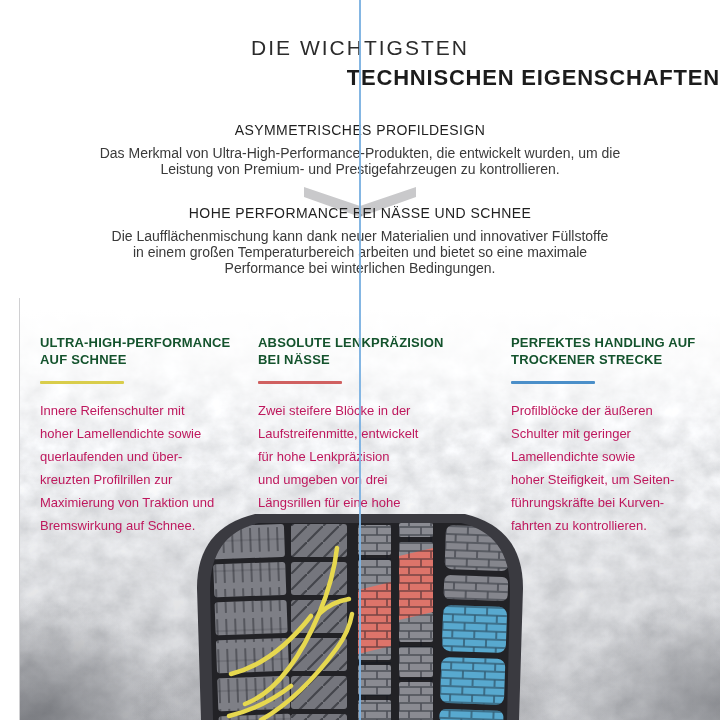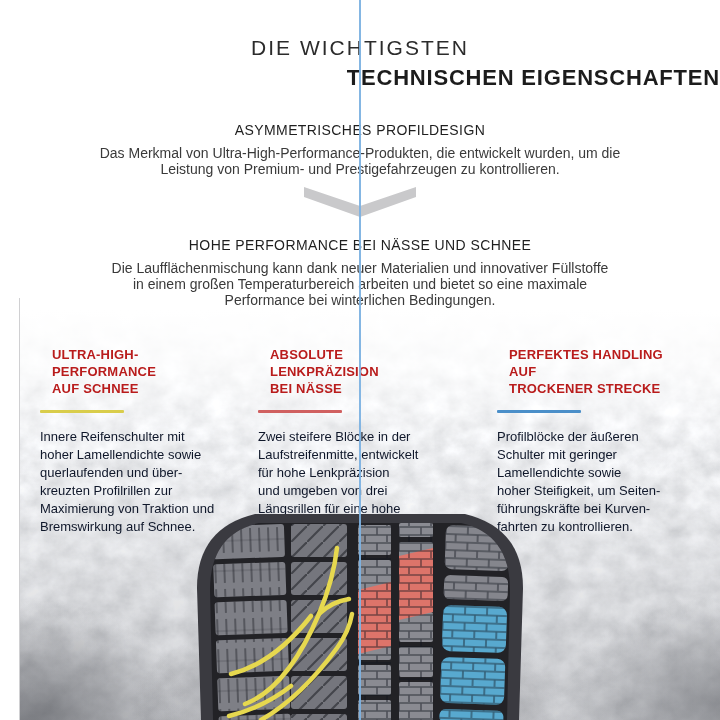--- a/index.html
+++ b/index.html
@@ -32,33 +32,33 @@
     position:absolute;left:359px;top:0;width:2px;height:720px;
     background:#7db2e2;opacity:.95;z-index:30;
   }
   
   .hdr{position:absolute;top:36px;left:0;width:720px;text-align:center;z-index:5;}
   .hdr .l1{font-size:21px;font-weight:400;letter-spacing:2px;color:#2b2b2b;}
   .hdr .l2{font-size:22px;font-weight:700;letter-spacing:.8px;color:#1c1c1c;margin-top:5px;text-align:right;}
   
   .sect{position:absolute;left:60px;width:600px;text-align:center;z-index:5;}
   .sect.s0{top:122px;}
-  .sect.s1{top:237px;}
+  .sect.s1{top:205px;}
   .sect h3{margin:0;font-size:14px;font-weight:400;letter-spacing:.4px;color:#1f1f1f;}
   .sect p{margin:7px 0 0;font-size:14px;line-height:16px;color:#3a3a3a;white-space:pre-line;}
   
   .chev{position:absolute;top:187px;left:304px;width:112px;height:30px;z-index:5;}
   
   .feat{position:absolute;top:334px;width:192px;z-index:5;}
   .feat.f0{left:40px;}
   .feat.f1{left:258px;}
-  .feat.f2{left:497px;}
-  .feat h4{margin:12px;font-size:13px;font-weight:700;line-height:17px;letter-spacing:.2px;color:#b91c1c;white-space:pre-line;}
+  .feat.f2{left:511px;}
+  .feat h4{margin:0;font-size:13px;font-weight:700;line-height:17px;letter-spacing:.2px;color:#14532d;white-space:pre-line;}
   .feat .bar{width:84px;height:3px;margin-top:13px;border-radius:1px;}
-  .feat p{margin:15px 0 0;font-size:13px;line-height:18px;color:#0f172a;white-space:pre-line;}
+  .feat p{margin:15px 0 0;font-size:13px;line-height:23px;color:#be185d;white-space:pre-line;}
   
   .tire{position:absolute;left:195px;top:494px;width:330px;height:226px;z-index:10;}
 </style>
 </head>
 <body>
 
 <div class="page">
 
   <div class="snow">
     <svg width="100%" height="100%" preserveAspectRatio="none">

